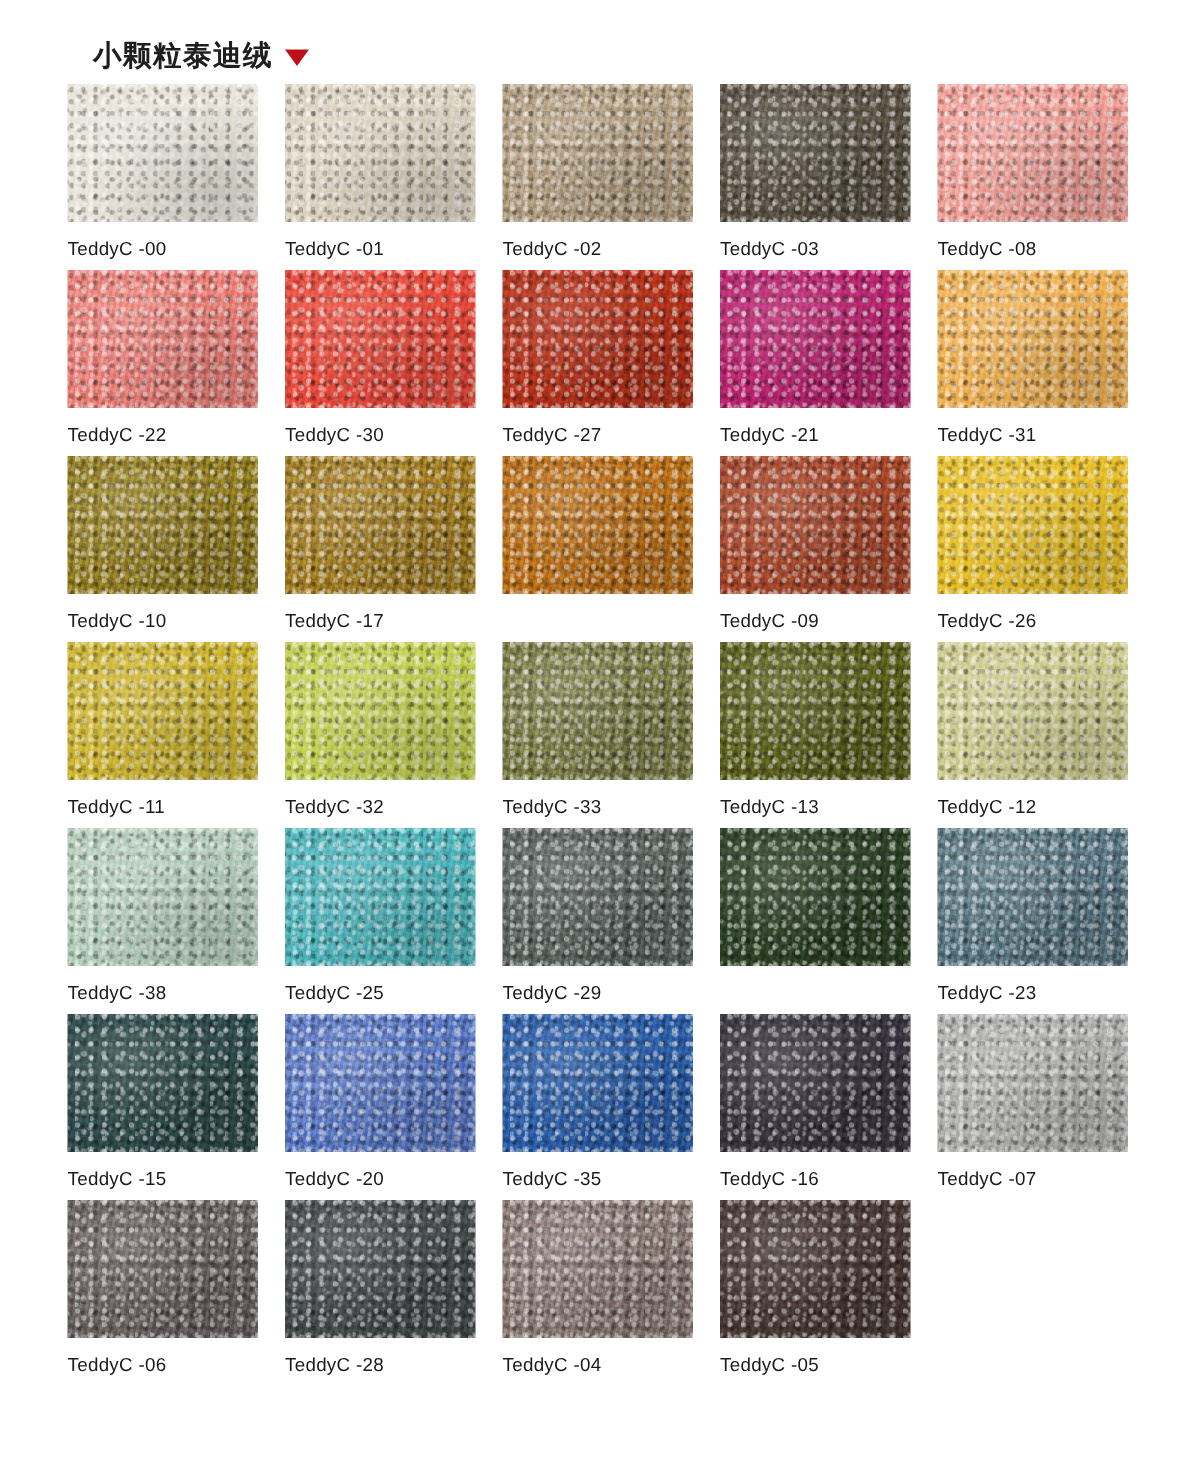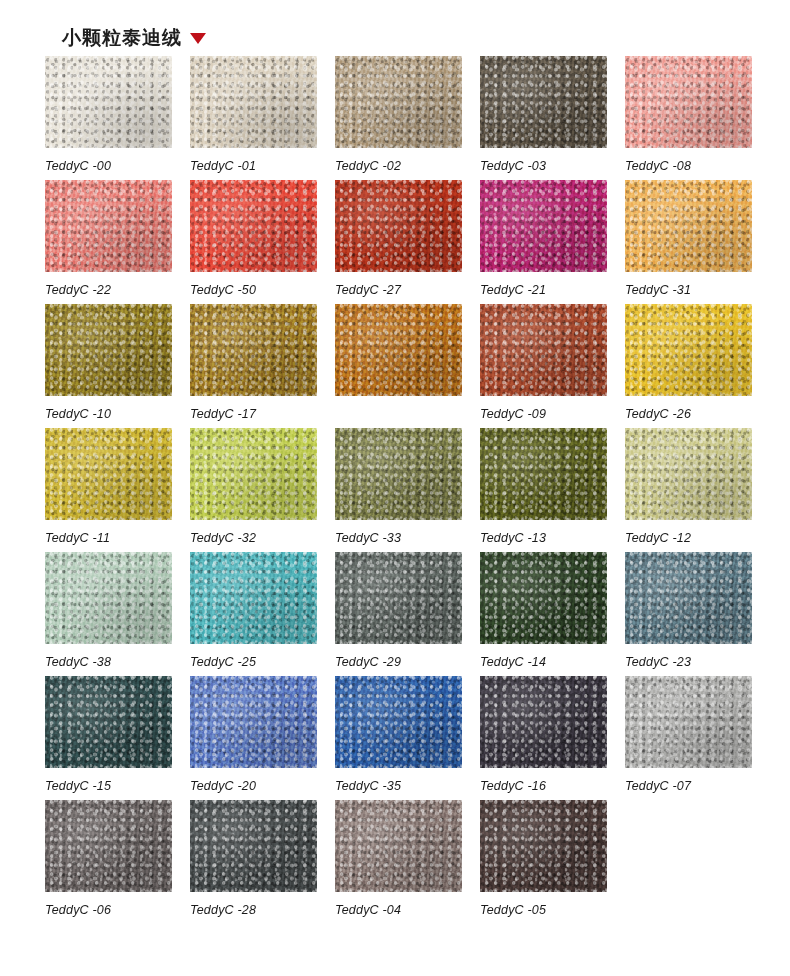--- a/index.html
+++ b/index.html
@@ -49,21 +49,20 @@
   }
 
   
   .grid {
     padding: 8px 0 0 45px;
     display: grid;
     grid-template-columns: repeat(5, 127px);
     grid-auto-rows: 124px;
     column-gap: 18px;
     row-gap: 0px;
-    font-style: italic;
   }
   .cell {
     width: 127px;
     height: 124px;
     box-sizing: border-box;
   }
   .swatch {
     position: relative;
     width: 127px;
     height: 92px;
@@ -169,21 +168,21 @@
           <div class="tex3"></div>
         </div>
         <div class="label">TeddyC -22</div>
       </div>
       <div class="cell">
         <div class="swatch" style="background-color: rgb(233, 74, 59);">
           <div class="tex"></div>
           <div class="tex2"></div>
           <div class="tex3"></div>
         </div>
-        <div class="label">TeddyC -50</div>
+        <div class="label">TeddyC -30</div>
       </div>
       <div class="cell">
         <div class="swatch" style="background-color: rgb(181, 50, 27);">
           <div class="tex"></div>
           <div class="tex2"></div>
           <div class="tex3"></div>
         </div>
         <div class="label">TeddyC -27</div>
       </div>
       <div class="cell">
@@ -304,21 +303,20 @@
           <div class="tex3"></div>
         </div>
         <div class="label">TeddyC -29</div>
       </div>
       <div class="cell">
         <div class="swatch" style="background-color: rgb(45, 66, 38);">
           <div class="tex"></div>
           <div class="tex2"></div>
           <div class="tex3"></div>
         </div>
-        <div class="label">TeddyC -14</div>
       </div>
       <div class="cell">
         <div class="swatch" style="background-color: rgb(91, 120, 132);">
           <div class="tex"></div>
           <div class="tex2"></div>
           <div class="tex3"></div>
         </div>
         <div class="label">TeddyC -23</div>
       </div>
       <div class="cell">

